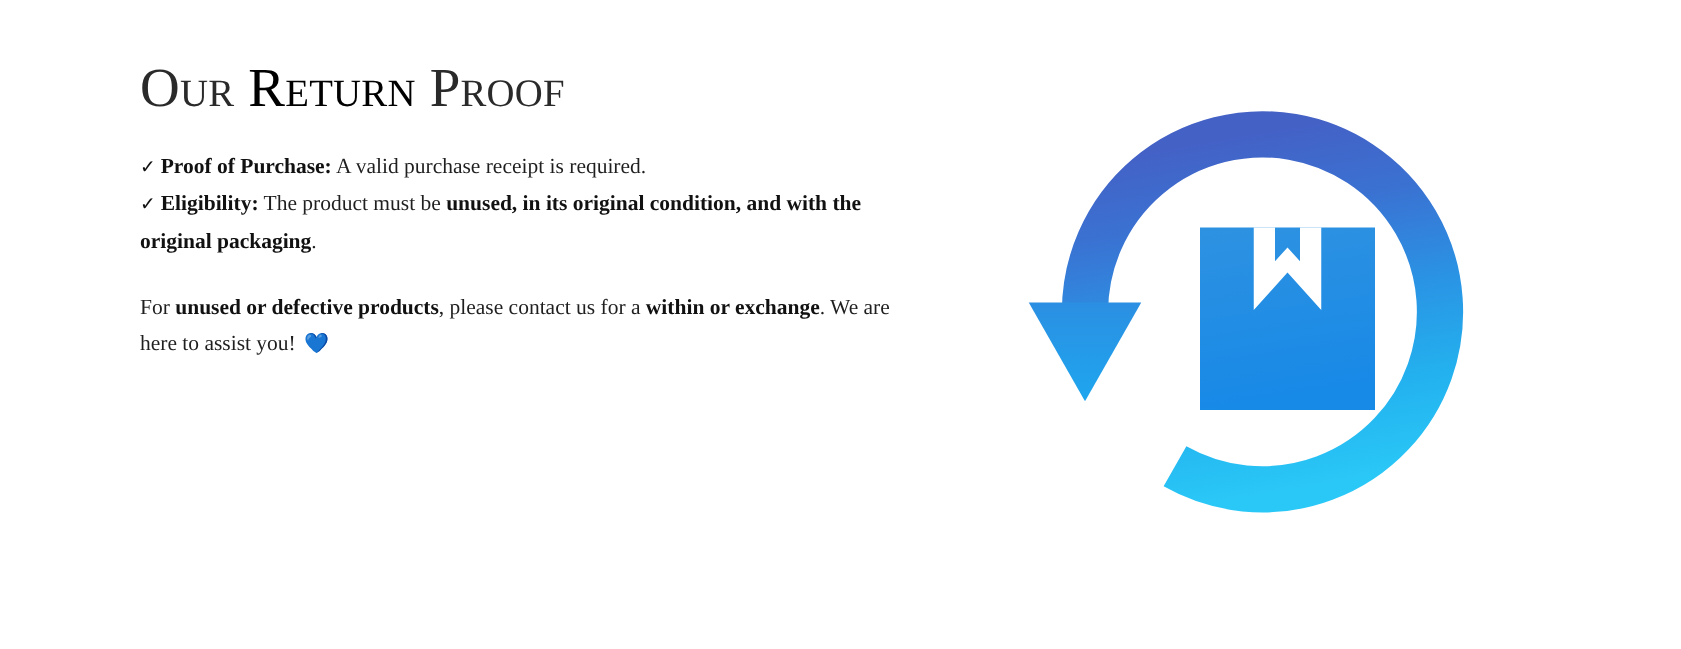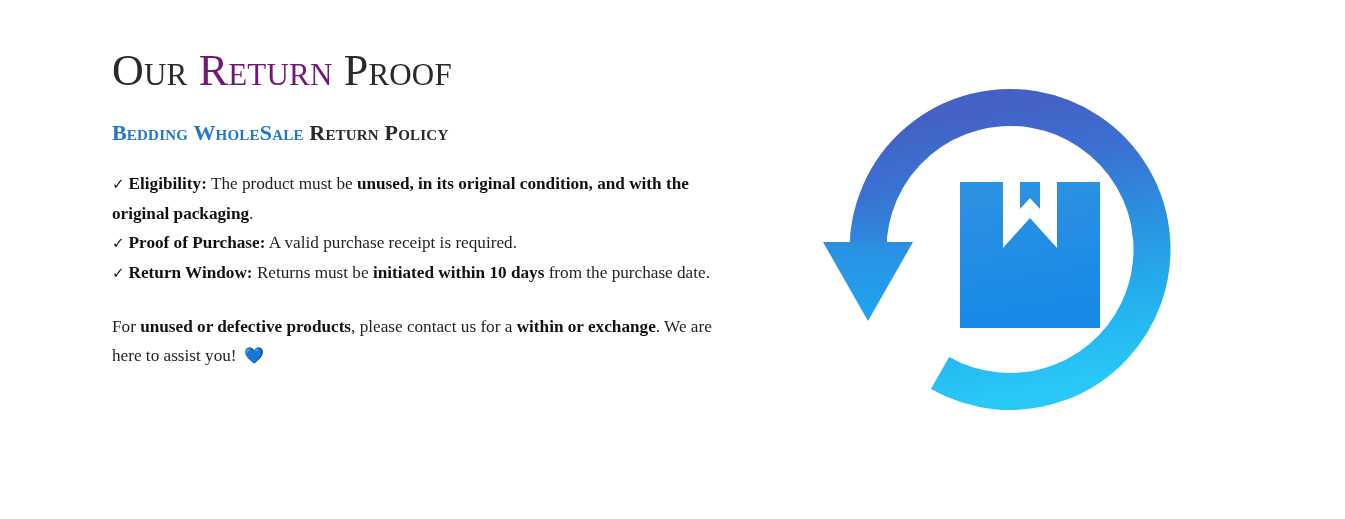--- a/index.html
+++ b/index.html
@@ -35,21 +35,21 @@
     font-family: "Liberation Serif", "DejaVu Serif", serif;
     font-variant: small-caps;
     font-weight: 400;
     font-size: 44px;
     line-height: 1.04;
     letter-spacing: 0.2px;
     color: #2a2a2a;
     margin: 0 0 0 0;
     white-space: nowrap;
   }
-  .main-title .accent { color: #701a75; }
+  .main-title .accent { color: #000000; }
 
   .sub-title {
     font-family: "Liberation Serif", "DejaVu Serif", serif;
     font-variant: small-caps;
     font-weight: 700;
     font-size: 22px;
     line-height: 1.1;
     letter-spacing: 0.2px;
     color: #2a2a2a;
     margin: 27px 0 0 0;
@@ -105,30 +105,28 @@
 </style>
 </head>
 <body>
 
 <div class="page">
 
   <div class="content">
 
     <h1 class="main-title"><span>Our </span><span class="accent">Return</span><span> Proof</span></h1>
 
-    <h2 class="sub-title"><span class="accent">Bedding WholeSale</span><span> Return Policy</span></h2>
 
 
     <div class="check-list">
 
+      <p class="check-line"><span class="tick">✓</span><span class="label">Proof of Purchase:</span><span> A valid purchase receipt is required.</span><b></b><span></span></p>
+
       <p class="check-line"><span class="tick">✓</span><span class="label">Eligibility:</span><span> The product must be </span><b>unused, in its original condition, and with the original packaging</b><span>.</span></p>
 
-      <p class="check-line"><span class="tick">✓</span><span class="label">Proof of Purchase:</span><span> A valid purchase receipt is required.</span><b></b><span></span></p>
-
-      <p class="check-line"><span class="tick">✓</span><span class="label">Return Window:</span><span> Returns must be </span><b>initiated within 10 days</b><span> from the purchase date.</span></p>
 
     </div>
 
     <p class="para tight"><span>For </span><b>unused or defective products</b><span>, please contact us for a </span><b>within or exchange</b><span>. We are here to assist you! </span><span class="heart">💙</span></p>
 
   </div>
 
   <div class="graphic">
     <svg viewBox="0 0 396 360" xmlns="http://www.w3.org/2000/svg">
       <defs>

